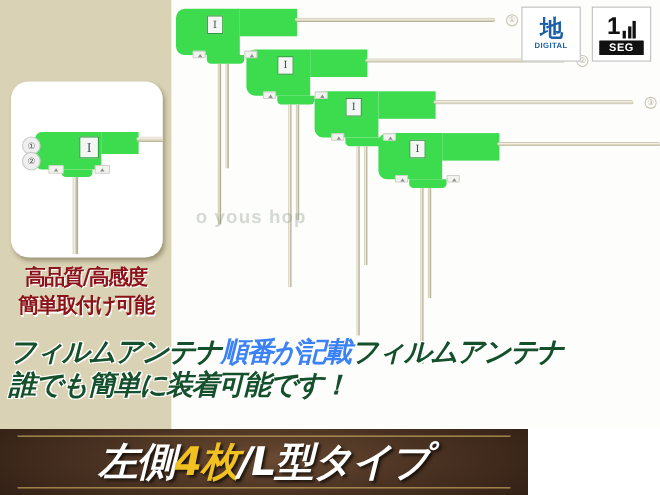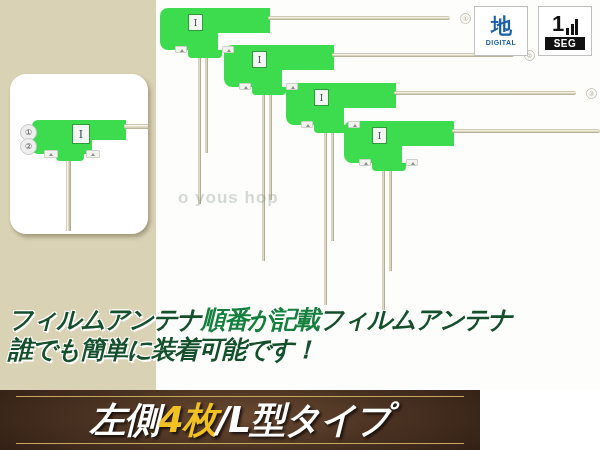--- a/index.html
+++ b/index.html
@@ -93,21 +93,21 @@
   }
 
   
   .desc { position:absolute; left:8px; top:305px; z-index:26; white-space:nowrap; }
   .desc-line {
     font-family:"DejaVu Sans", sans-serif;
     font-size:25px; font-weight:700; font-style:italic;
     color:#14502b; letter-spacing:-1.5px; line-height:1.18;
     text-shadow:1.5px 1.5px 0 #fff, -1px -1px 0 #fff, 1px -1px 0 #fff, -1px 1px 0 #fff;
   }
-  .desc-line .hl { color:#15803d; }
+  .desc-line .hl { color:#3b82f6; }
 
   
   .banner {
     position:absolute; left:0; bottom:0; width:480px; height:60px;
     background:
       radial-gradient(ellipse 70% 120% at 50% 45%, #6b4b32 0%, #4a3222 45%, #2a1a10 100%);
     overflow:hidden;
   }
   .banner::before, .banner::after {
     content:""; position:absolute; left:16px; right:16px; height:1px;
@@ -280,20 +280,24 @@
 
       <div class="ant-label" style="left:62px; top:22px; width:18px; height:20px; font-size:11px;">I</div>
       <div class="ant-tab" style="left:34px; top:48px; width:14px; height:8px;"></div>
       <div class="ant-tab" style="left:76px; top:48px; width:14px; height:8px;"></div>
 
       <div class="ant-cable" style="left:114px; top:22px; width:28px; height:5px;"></div>
       <div class="ant-lead" style="left:56px; top:59px; width:5px; height:70px;"></div>
     </div>
   </div>
 
+  <div class="points">
+    <div class="point">高品質/高感度</div>
+    <div class="point">簡単取付け可能</div>
+  </div>
 
   <div class="desc">
     <div class="desc-line">
       <span>フィルムアンテナ</span><span class="hl">順番が記載</span><span>フィルムアンテナ</span>
     </div>
     <div class="desc-line">誰でも簡単に装着可能です！</div>
   </div>
 
   <div class="banner">
     <div class="banner-text">

